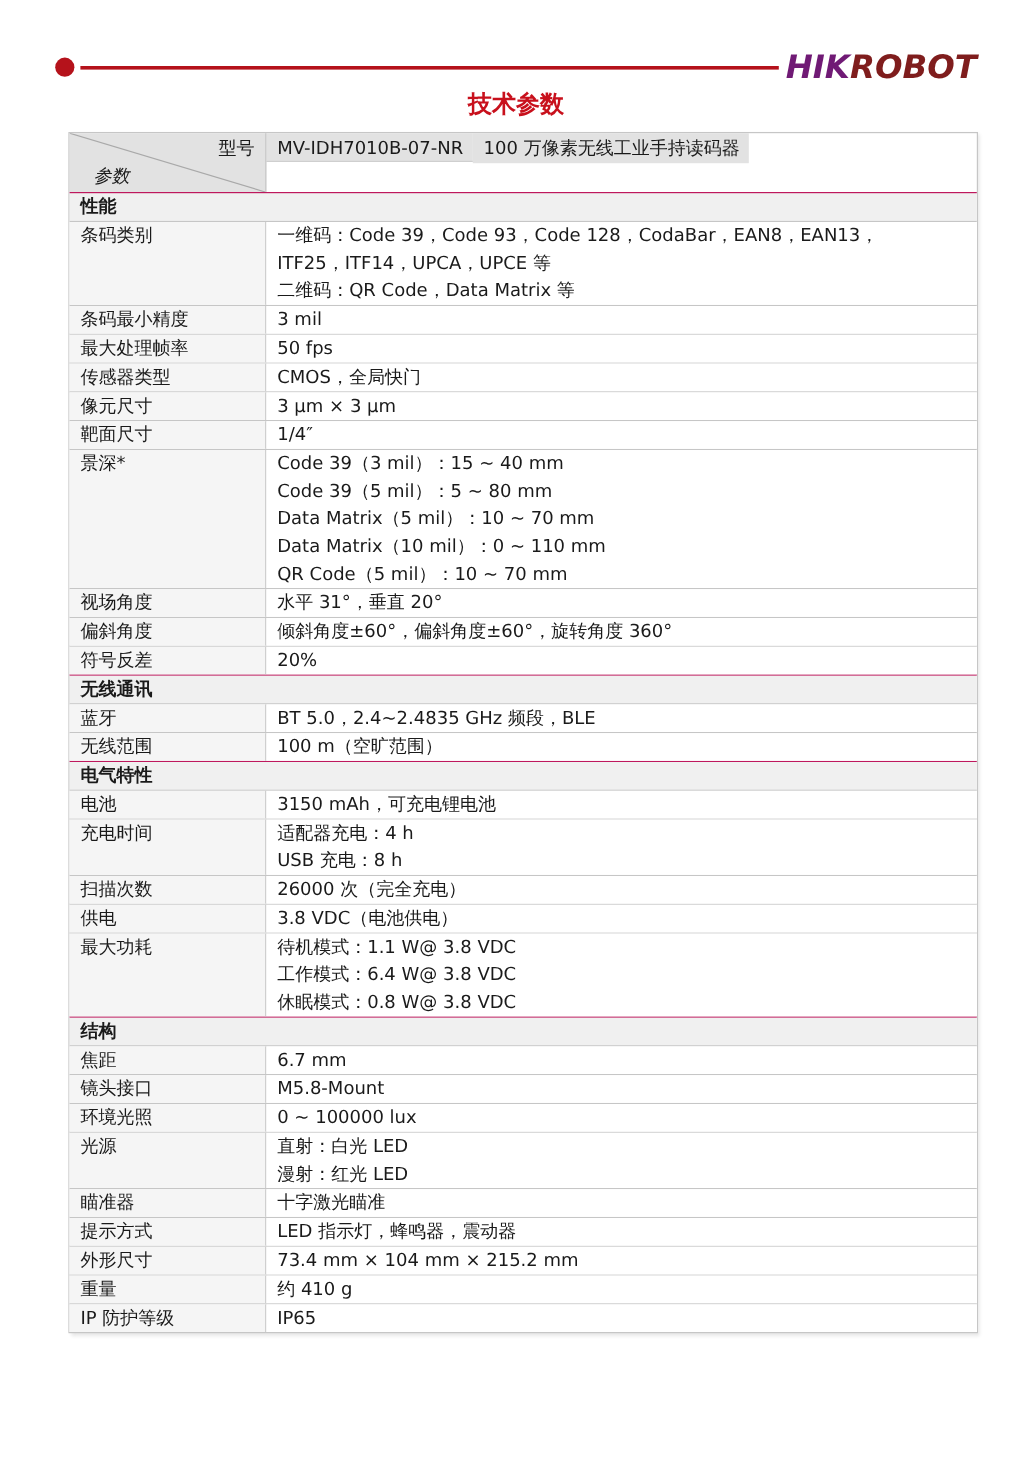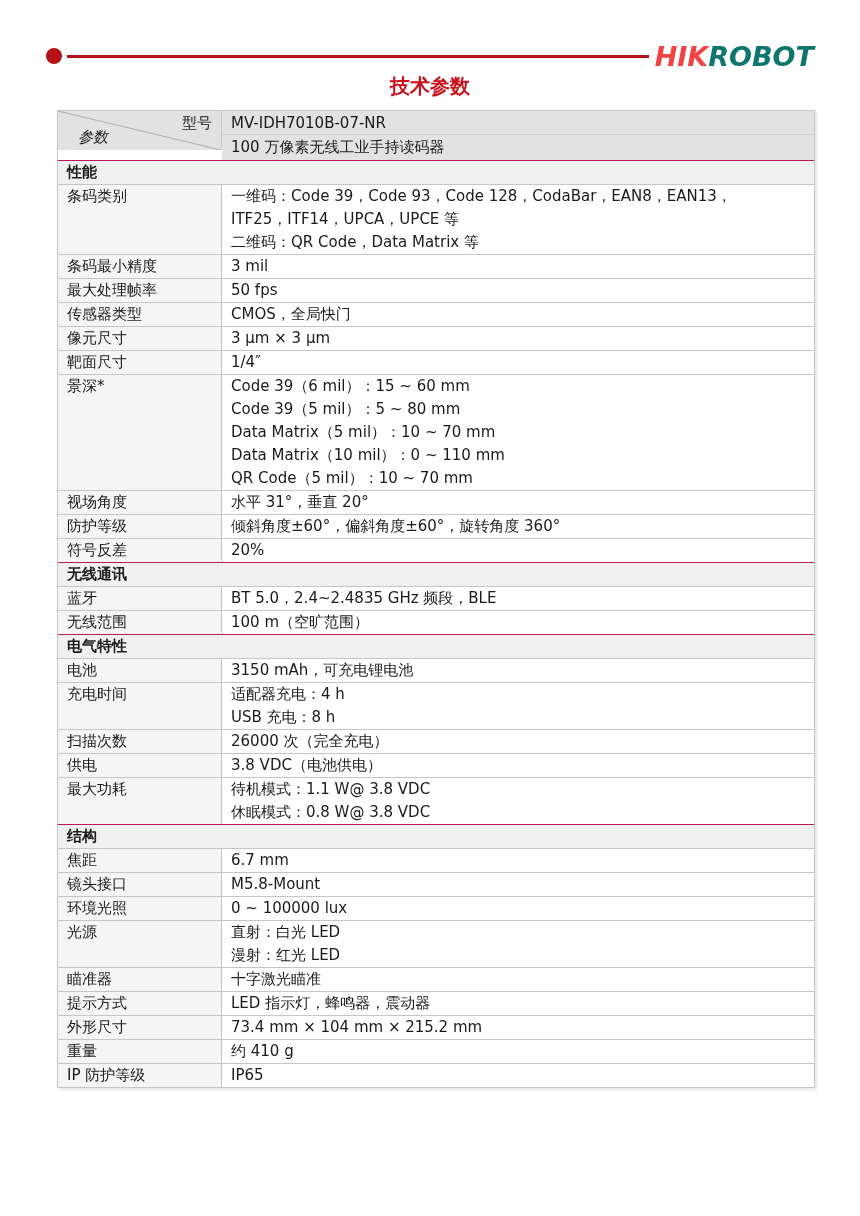--- a/index.html
+++ b/index.html
@@ -24,22 +24,22 @@
   }
   .brand-line {
     flex:1; height:3px; background:#b5121b;
     margin:0 6px 0 5px;
   }
   .brand-logo {
     font-size:27px; font-weight:bold; font-style:italic;
     letter-spacing:0px; white-space:nowrap;
     line-height:1;
   }
-  .logo-red  { color:#ef4444;text-align:center; }
-  .logo-gray { color:#0f766e;margin-top:44px; }
+  .logo-red  { color:#701a75;text-align:center; }
+  .logo-gray { color:#7f1d1d;margin-top:44px; }
   
   .doc-title {
     text-align:center;
     color:#c8101c;
     font-weight:bold;
     font-size:20px;
     margin-top:7px;
   }
   
   .spec-table {
@@ -49,30 +49,30 @@
     box-shadow:2px 2px 3px rgba(0,0,0,0.10);
     font-size:15px;
     line-height:23px;
   }
   .thead { display:flex; }
   .diag-cell {
     width:164px; flex-shrink:0;
     position:relative;
     background:#e2e2e2;
     border-right:1px solid #c6c6c6;
-    height:39px;
+    height:49px;
   }
   .diag-svg { position:absolute; left:0; top:0; width:100%; height:100%; }
   .diag-top-label {
     position:absolute; top:1px; right:9px; line-height:23px;
   }
   .diag-bottom-label {
     position:absolute; bottom:1px; left:20px; line-height:23px;font-style:italic;
   }
-  .head-col { flex:1; display:flex; flex-direction:column; min-width:0; }
+  .head-col { flex:1; display:flex; flex-direction:row; min-width:0; }
   .head-model {
     height:24px; line-height:24px;
     background:#e2e2e2;
     border-bottom:1px solid #cfcfcf;
     padding:0 8px 0 9px;
   }
   .head-desc {
     height:25px; line-height:25px;
     background:#e2e2e2;
     padding:0 8px 0 9px;
@@ -162,35 +162,35 @@
         </div>
         <div class="spec-row">
           <div class="cell-label">靶面尺寸</div>
           <div class="cell-value">
             <div>1/4″</div>
           </div>
         </div>
         <div class="spec-row">
           <div class="cell-label">景深*</div>
           <div class="cell-value">
-            <div>Code 39（6 mil）：15 ~ 60 mm</div>
+            <div>Code 39（3 mil）：15 ~ 40 mm</div>
             <div>Code 39（5 mil）：5 ~ 80 mm</div>
             <div>Data Matrix（5 mil）：10 ~ 70 mm</div>
             <div>Data Matrix（10 mil）：0 ~ 110 mm</div>
             <div>QR Code（5 mil）：10 ~ 70 mm</div>
           </div>
         </div>
         <div class="spec-row">
           <div class="cell-label">视场角度</div>
           <div class="cell-value">
             <div>水平 31°，垂直 20°</div>
           </div>
         </div>
         <div class="spec-row">
-          <div class="cell-label">防护等级</div>
+          <div class="cell-label">偏斜角度</div>
           <div class="cell-value">
             <div>倾斜角度±60°，偏斜角度±60°，旋转角度 360°</div>
           </div>
         </div>
         <div class="spec-row">
           <div class="cell-label">符号反差</div>
           <div class="cell-value">
             <div>20%</div>
           </div>
         </div>
@@ -230,20 +230,21 @@
         <div class="spec-row">
           <div class="cell-label">供电</div>
           <div class="cell-value">
             <div>3.8 VDC（电池供电）</div>
           </div>
         </div>
         <div class="spec-row">
           <div class="cell-label">最大功耗</div>
           <div class="cell-value">
             <div>待机模式：1.1 W@ 3.8 VDC</div>
+            <div>工作模式：6.4 W@ 3.8 VDC</div>
             <div>休眠模式：0.8 W@ 3.8 VDC</div>
           </div>
         </div>
         <div class="sec-row">结构</div>
         <div class="spec-row">
           <div class="cell-label">焦距</div>
           <div class="cell-value">
             <div>6.7 mm</div>
           </div>
         </div>

